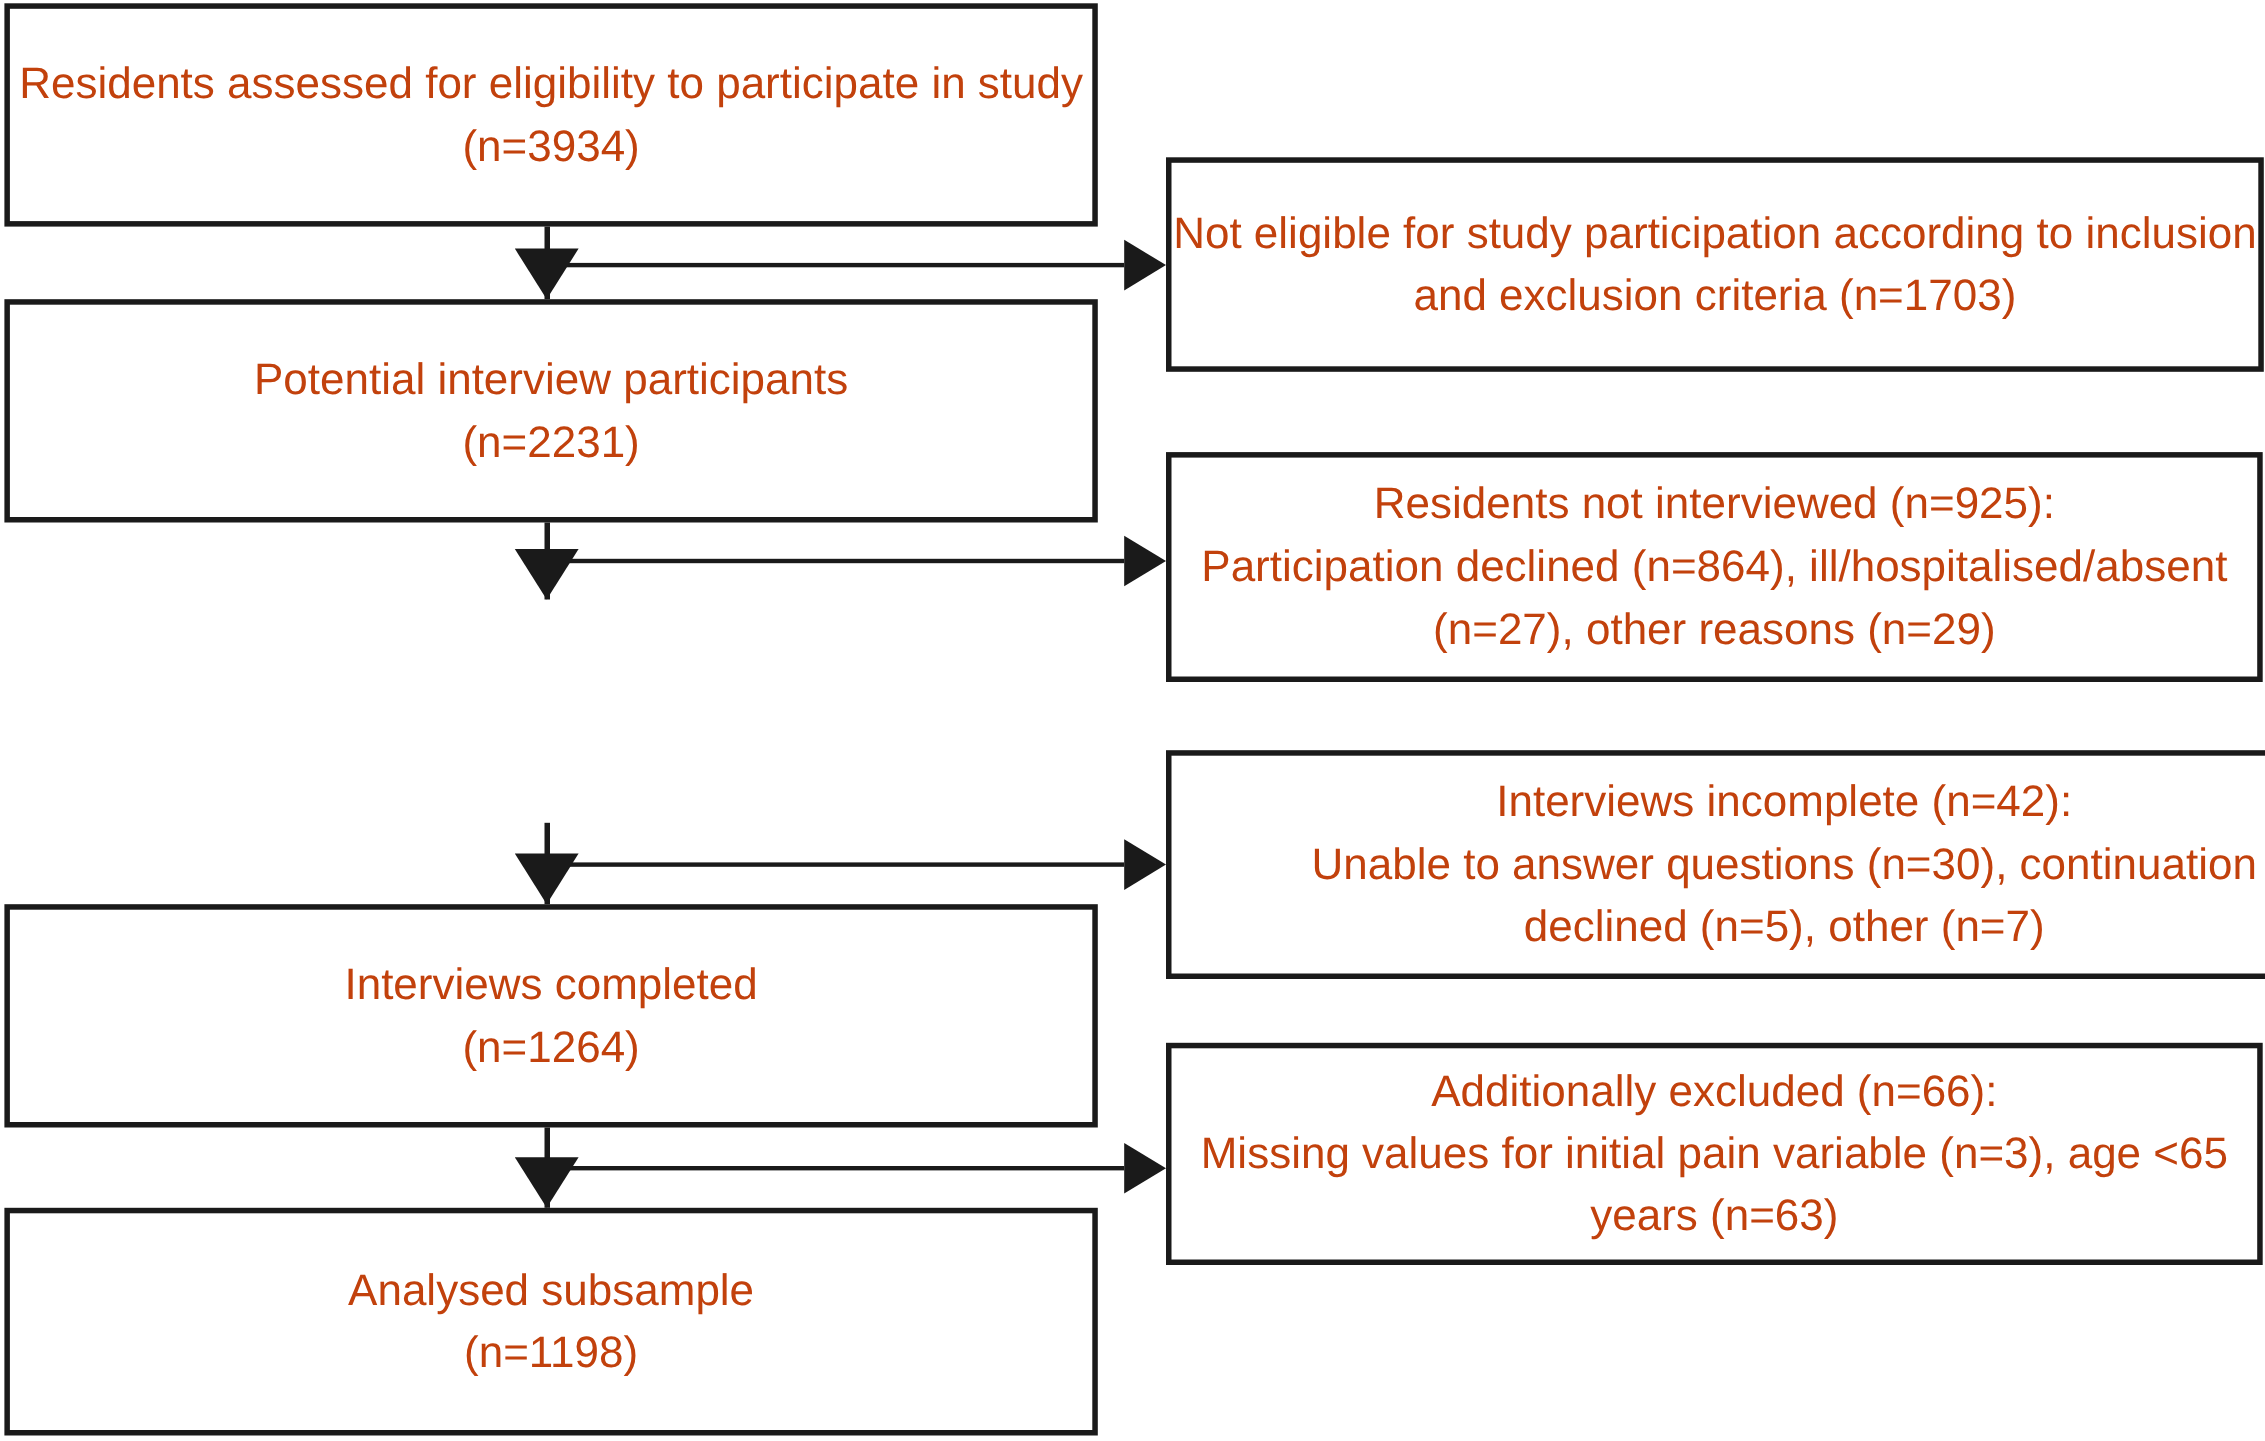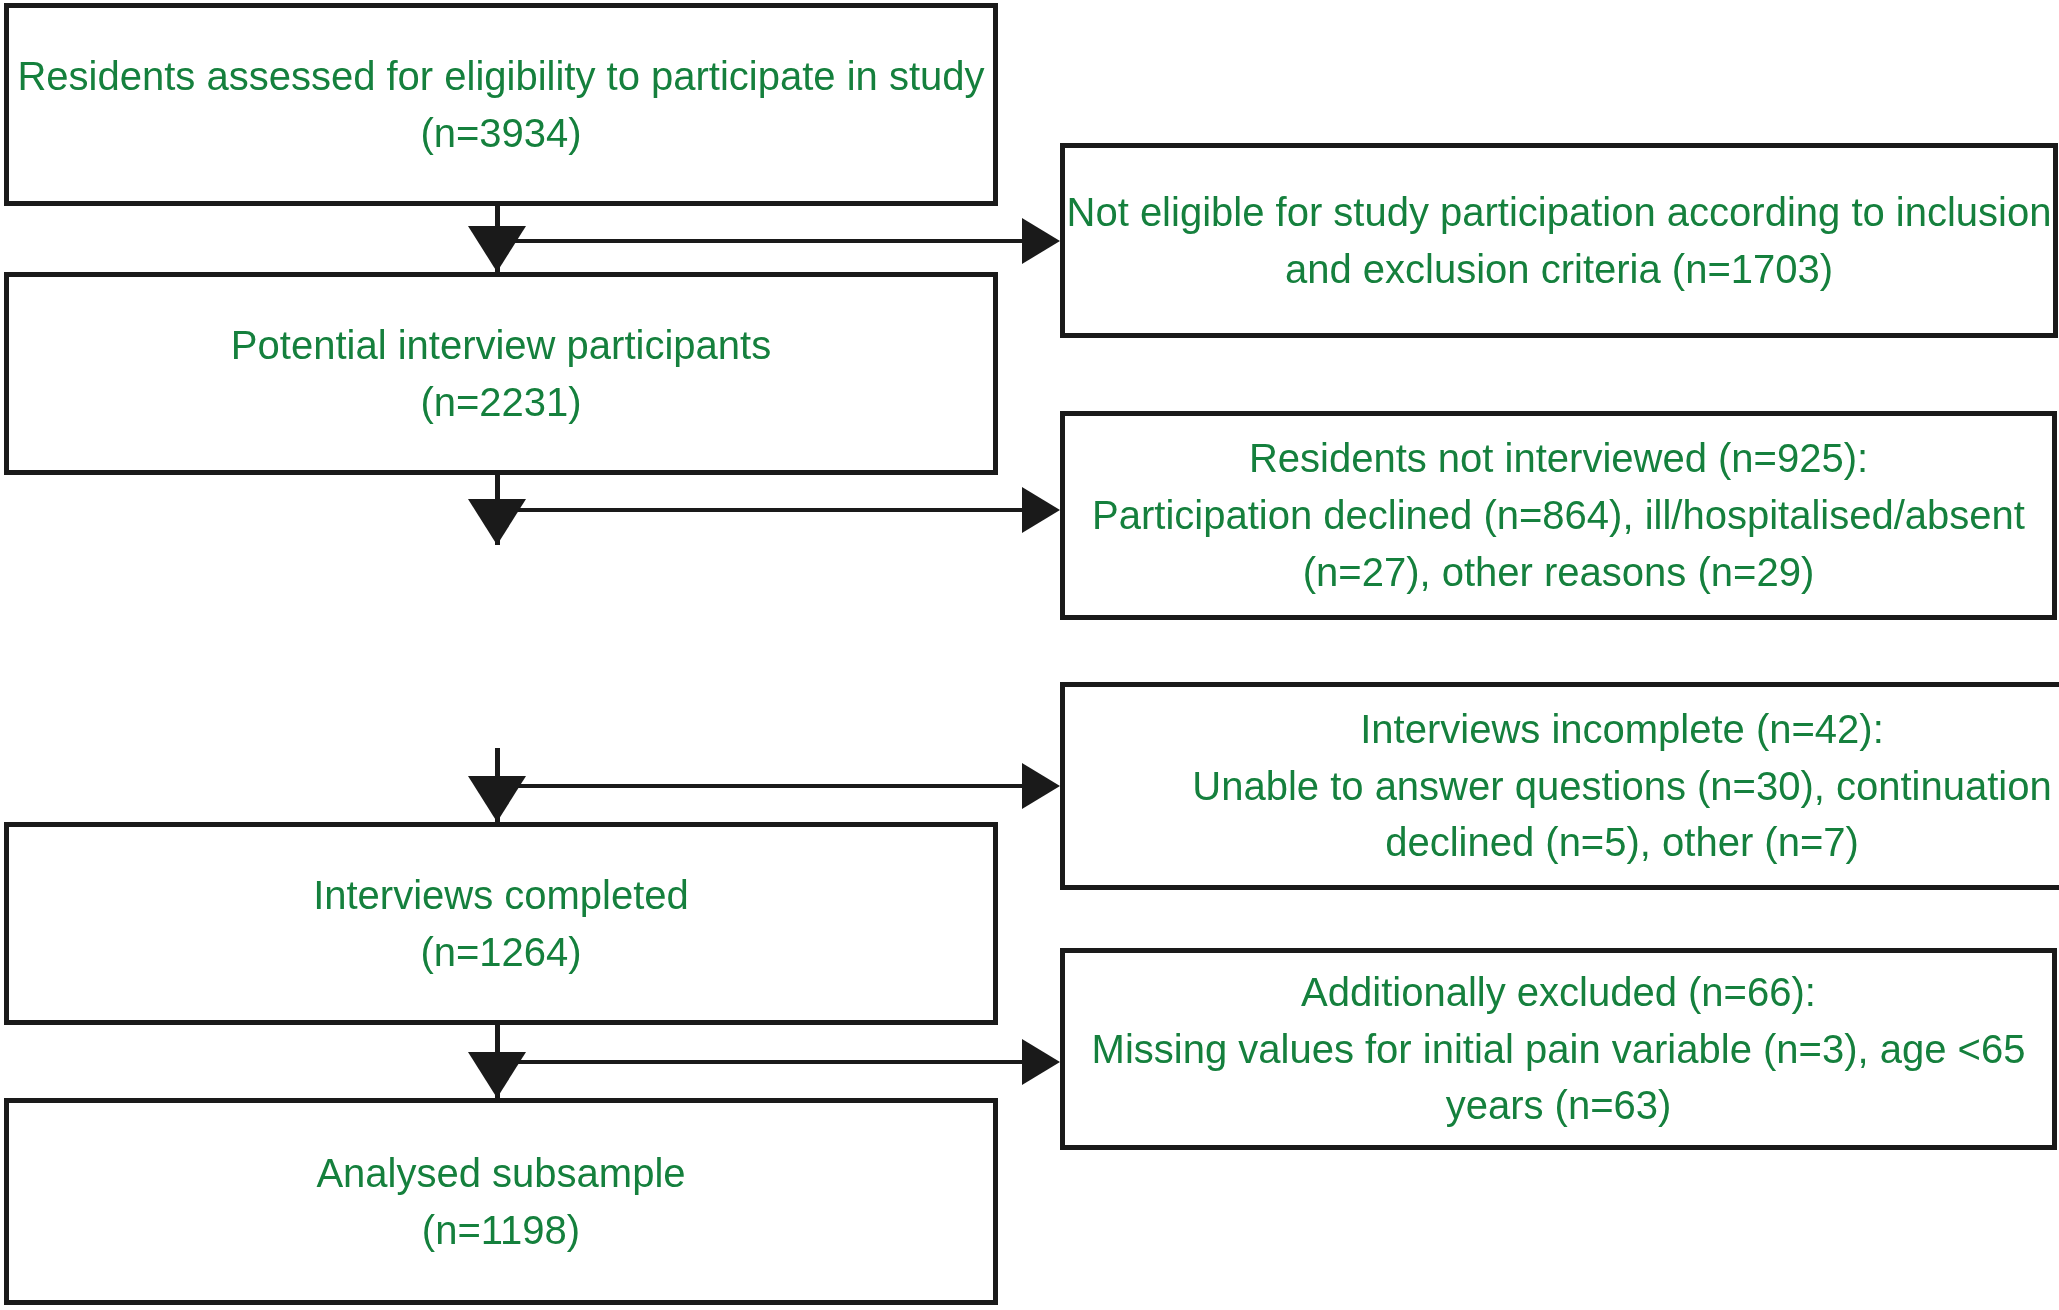--- a/index.html
+++ b/index.html
@@ -14,21 +14,21 @@
   .node{
     position:absolute;
     box-sizing:border-box;
     border:5px solid #1a1a1a;
     background:#ffffff;
     display:flex;
     flex-direction:column;
     align-items:center;
     justify-content:center;
     text-align:left;
-    color:#15803d;
+    color:#c2410c;
     font-size:40px;
     line-height:1.42;
     padding:6px 18px;
   }
   .node .ln{display:block;white-space:nowrap;}
 
   
   .main-1{left:4px;  top:3px;    width:994px; height:203px;}
   .main-2{left:4px;  top:272px;  width:994px; height:203px;}
   .main-3{left:4px;  top:545px;  width:994px; height:203px;}

